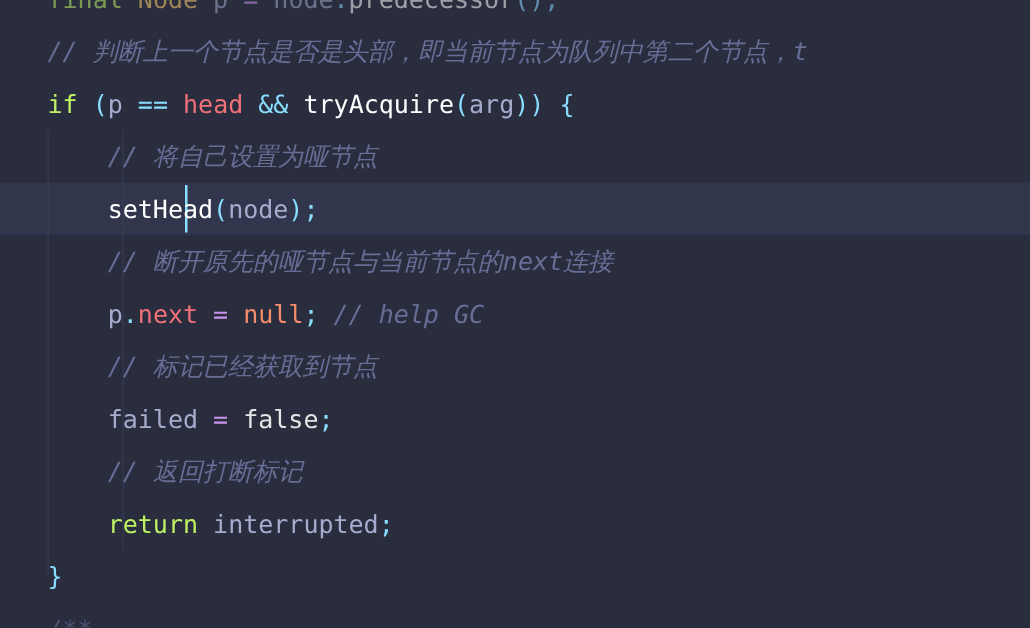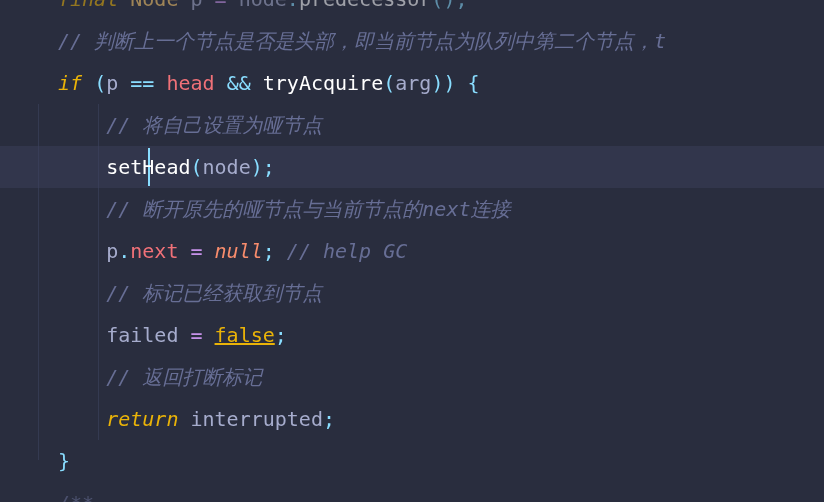--- a/index.html
+++ b/index.html
@@ -45,30 +45,30 @@
   }
   .ig1 { left: 38px; top: 104px; height: 356px; }
   .ig2 { left: 98px;  top: 104px; height: 336px; }
   pre {
     font-family: inherit;
     white-space: pre;
     margin: 0;
     color: #a6accd;
     position: relative;
   }
-  .row { height: 42px; display: block; white-space: pre; margin-left: 20px; }
+  .row { height: 42px; display: block; white-space: pre; }
   .c-comment { color: #676e95; font-style: italic; }
-  .c-keyword { color: #eab308; font-style: italic; }
+  .c-keyword { color: #bef264; }
   .c-ident   { color: #a6accd; }
   .c-field   { color: #f07178; }
   .c-func    { color: #ffffff; }
   .c-punc    { color: #89ddff; }
   .c-type    { color: #ffcb6b; }
-  .c-bool    { color: #eab308; text-decoration: underline; }
-  .c-null    { color: #f78c6c; font-style: italic; }
+  .c-bool    { color: #e5e5e5; }
+  .c-null    { color: #f78c6c; }
   .c-assign  { color: #c792ea; }
   .faded     { opacity: 0.55; }
 </style>
 </head>
 <body>
 
 <div class="editor">
   <div class="line-hl"></div>
   <div class="cursor"></div>
   <div class="indent-guide ig1"></div>

